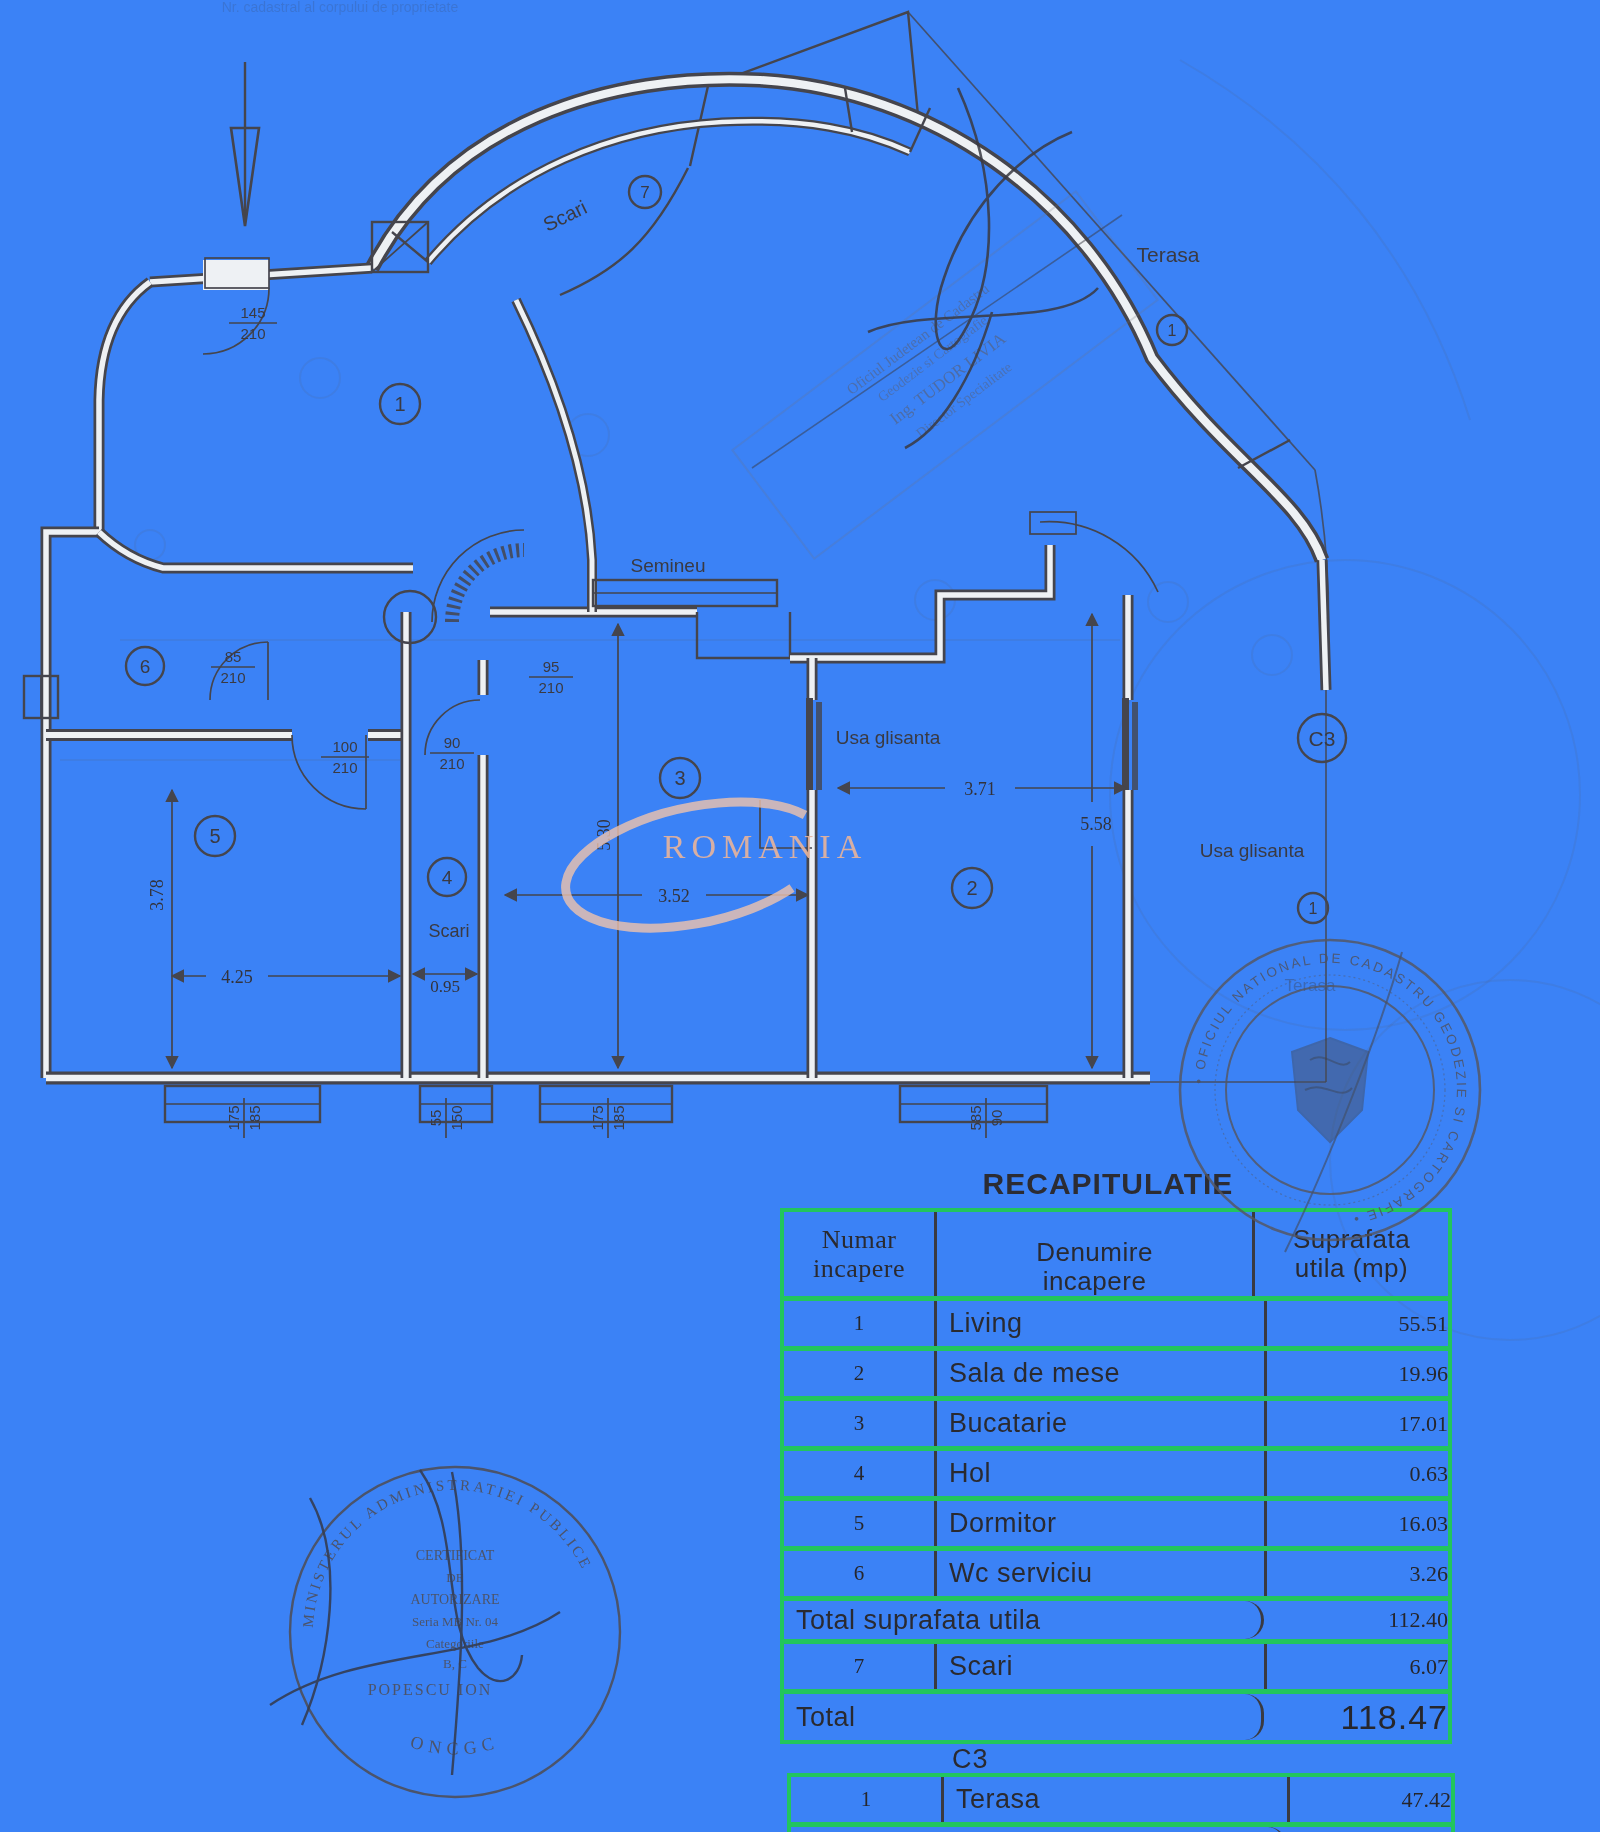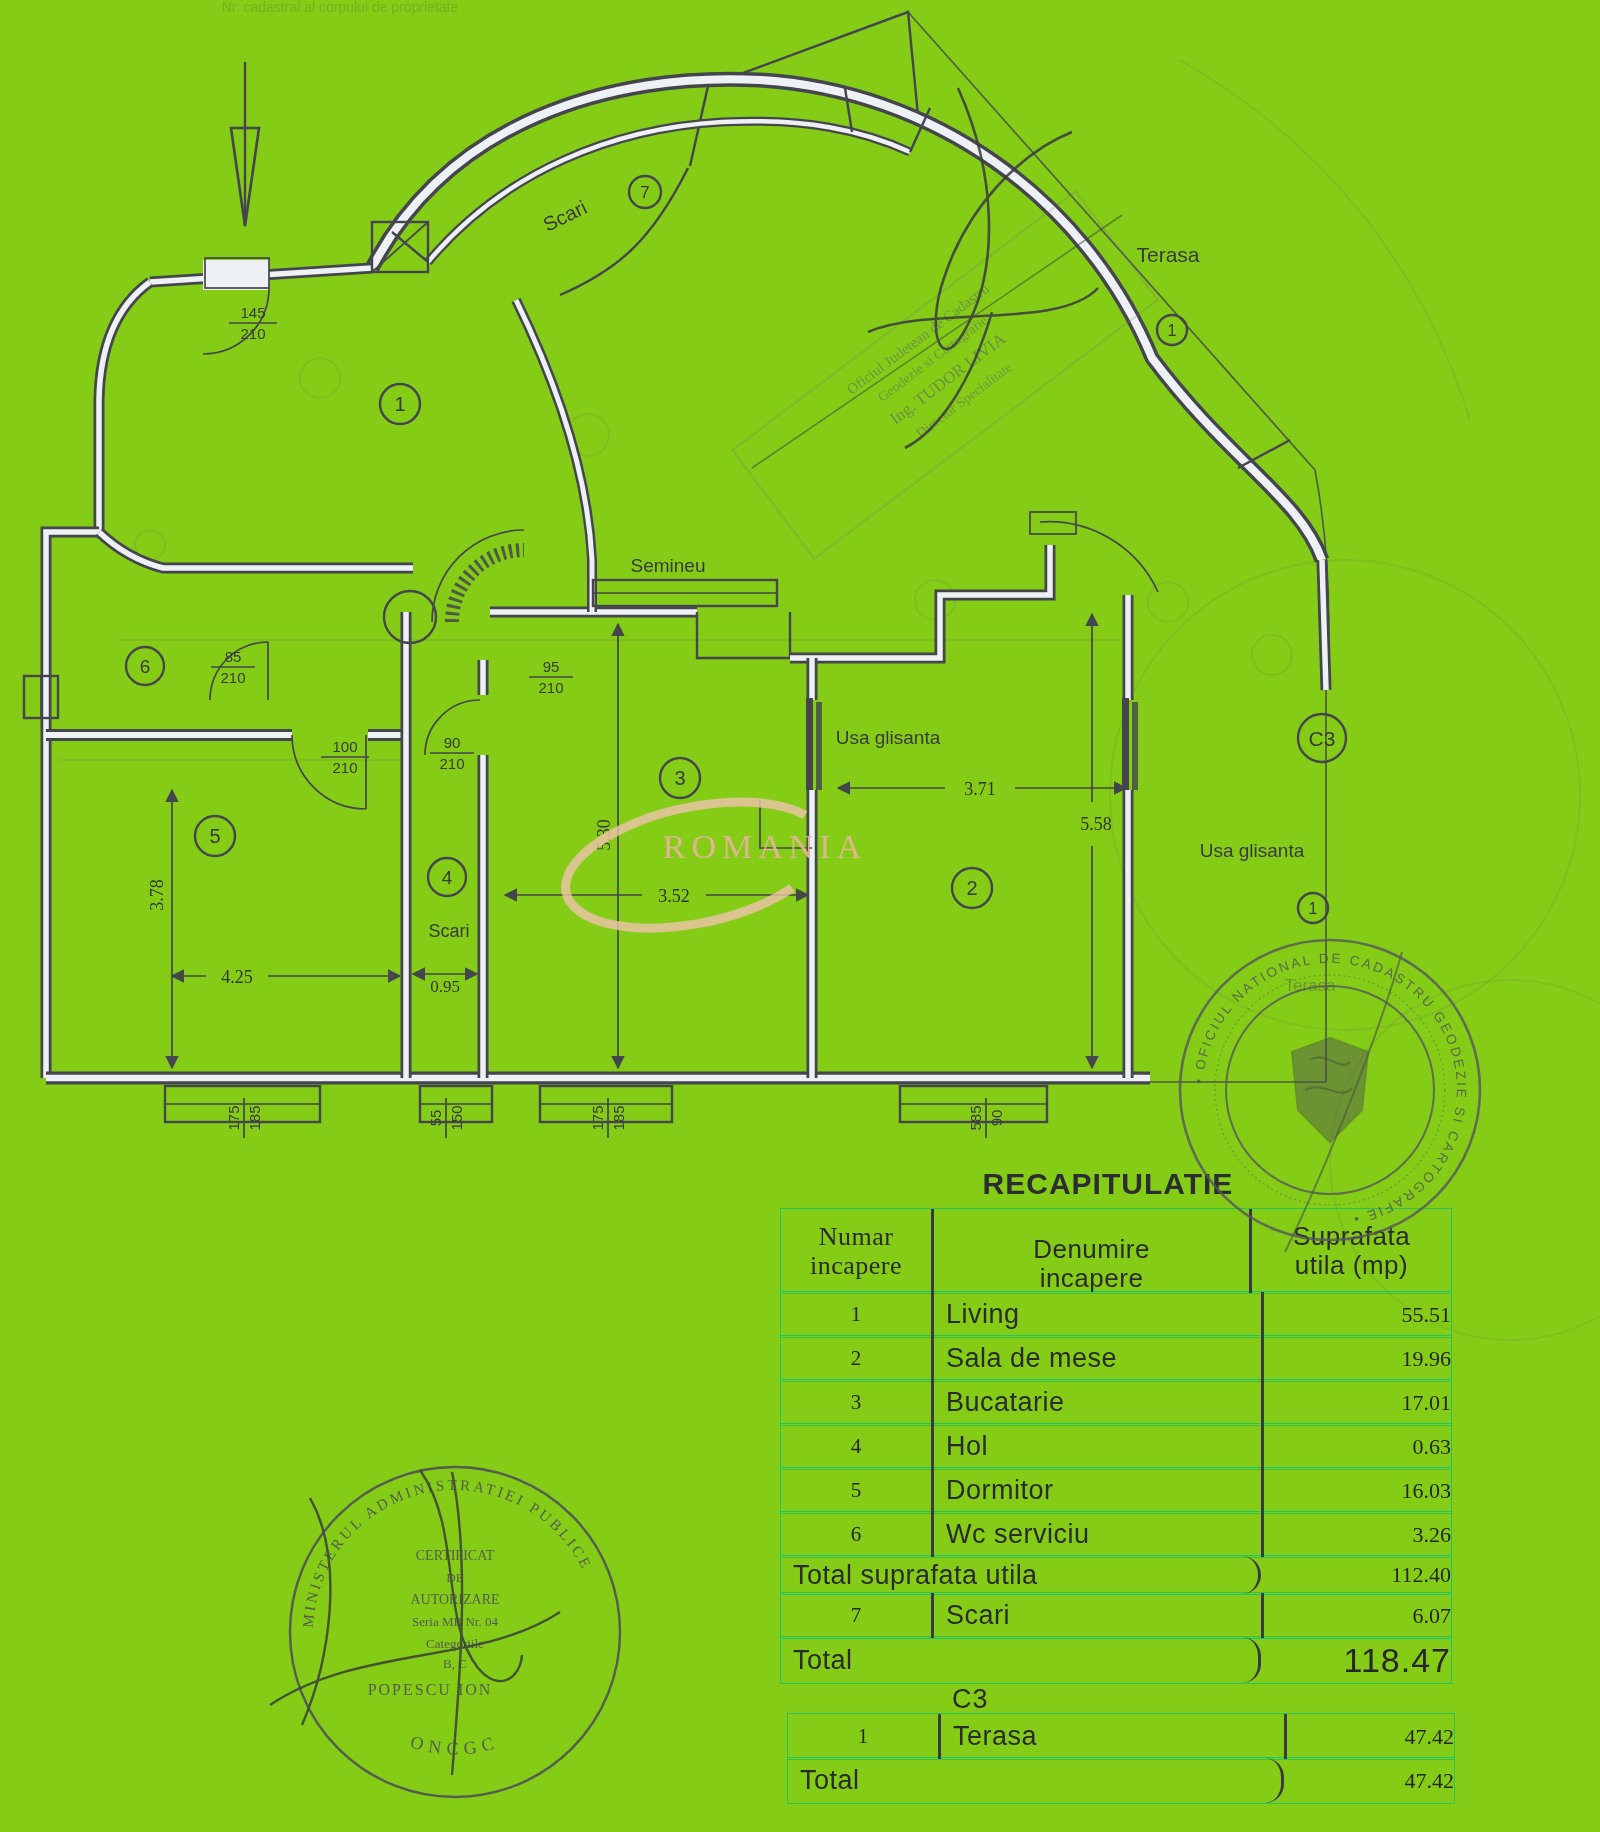--- a/index.html
+++ b/index.html
@@ -1,35 +1,35 @@
 <!DOCTYPE html>
 <html><head>
 <meta charset="utf-8">
 <style>
   html,body{margin:0;padding:0;background:#e7eaee;}
-  .page{position:relative;width:1600px;height:1832px;background:#84cc16;overflow:hidden;
+  .page{position:relative;width:1600px;height:1832px;background:#3b82f6;overflow:hidden;
         font-family:"Liberation Sans",sans-serif;}
   svg{position:absolute;left:0;top:0;}
   .layer{pointer-events:none;}
   
   .wo{stroke:#45454d;fill:none;}
   .wi{stroke:#eef1f4;fill:none;}
   .thin{stroke:#45454d;stroke-width:2.4;fill:none;}
   .thin2{stroke:#45454d;stroke-width:1.7;fill:none;}
   .ghost{stroke:#5a5a64;fill:none;opacity:.12;}
   .lbl{font-family:"Liberation Sans",sans-serif;fill:#3a3a42;}
   .dimt{font-family:"Liberation Serif",serif;fill:#33333b;}
   .frac{font-family:"Liberation Sans",sans-serif;fill:#3a3a42;font-size:15px;text-anchor:middle;}
   .circt{font-family:"Liberation Sans",sans-serif;fill:#3a3a42;text-anchor:middle;}
   .stampt{font-family:"Liberation Serif",serif;fill:#5b5b66;}
   
   .tbl-title{position:absolute;left:968px;top:1167px;width:280px;text-align:center;
      font-size:30px;font-weight:bold;color:#2c2c33;letter-spacing:1px;}
   .tb{position:absolute;left:780px;top:1208px;width:672px;color:#26262c;}
-  .trow{display:flex;border:1px solid #22c55e;margin-top:-3px;align-items:center;}
+  .trow{display:flex;border:4px solid #22c55e;margin-top:-3px;align-items:center;}
   .trow.first{margin-top:0;}
   .gap{border:none;height:8px;}
   .c-nr{width:150px;text-align:center;border-right:3px solid #3a3a41;align-self:stretch;
         display:flex;align-items:center;justify-content:center;
         font-family:"Liberation Serif",serif;font-size:21px;}
   .c-nm{width:315px;padding-left:12px;border-right:3px solid #3a3a41;align-self:stretch;
         display:flex;align-items:center;font-size:27px;letter-spacing:.5px;color:#2a2a30;}
   .c-ar{flex:1;text-align:right;font-family:"Liberation Serif",serif;font-size:22px;}
   .c-lbl{width:465px;padding-left:12px;border-right:3px solid #3a3a41;align-self:stretch;
         display:flex;align-items:center;font-size:27px;letter-spacing:.5px;color:#2a2a30;border-radius:19px;}

